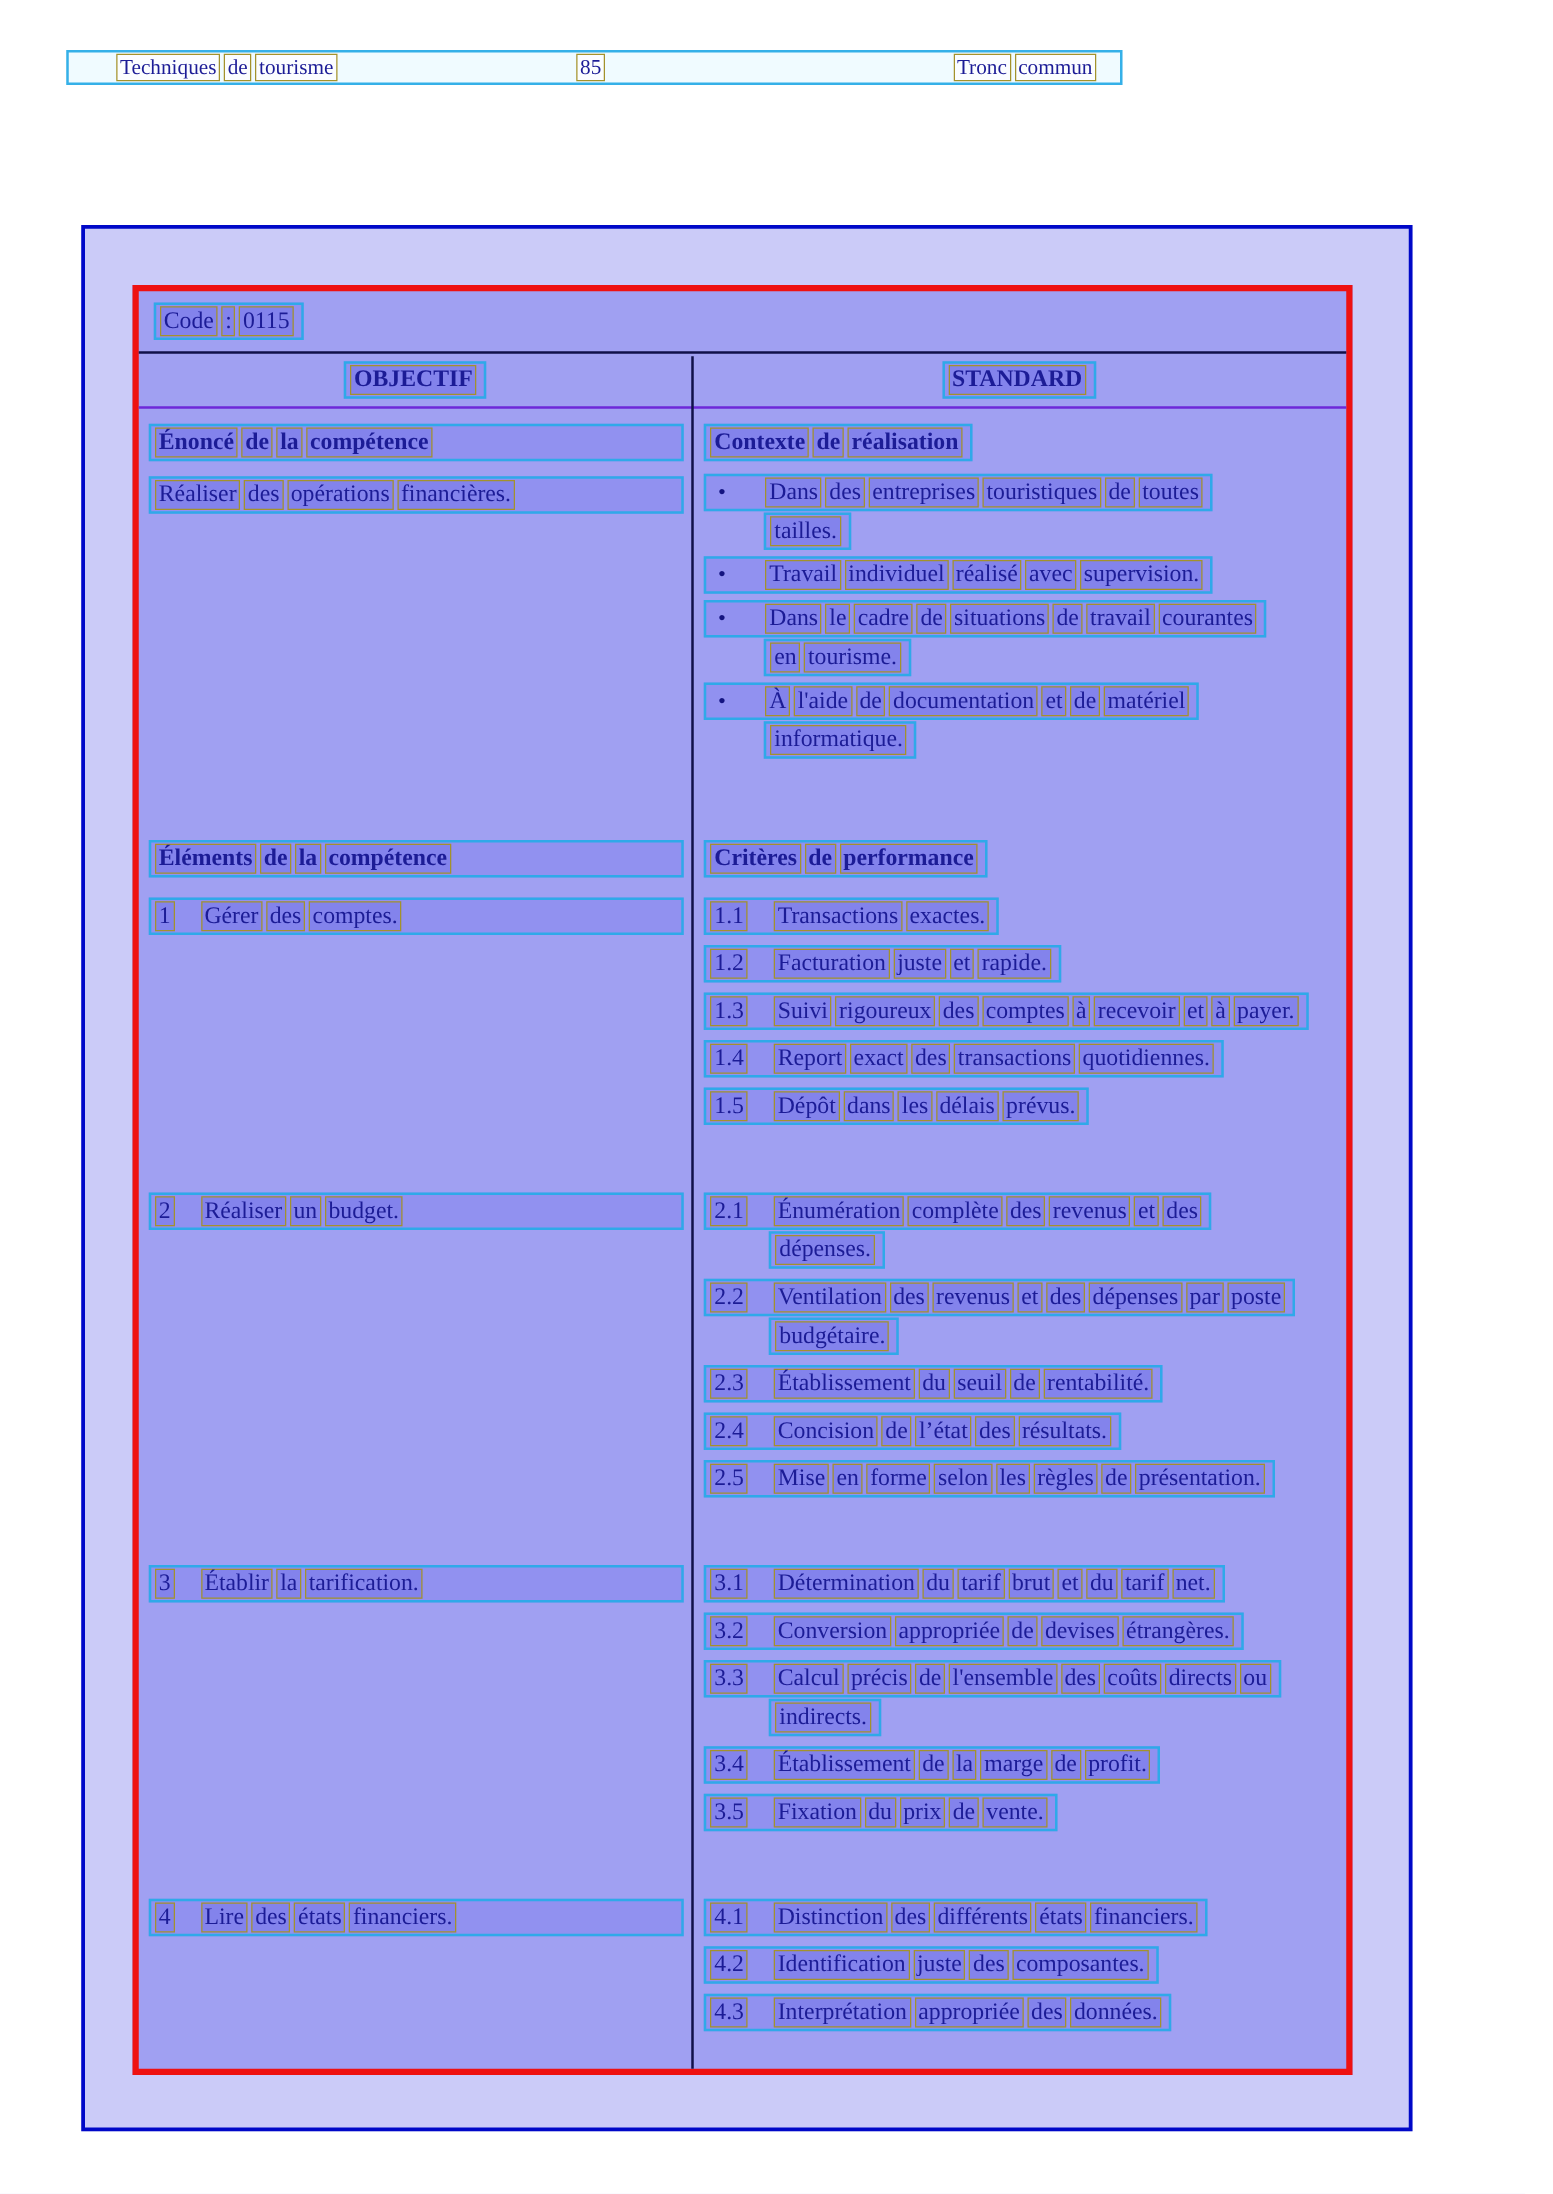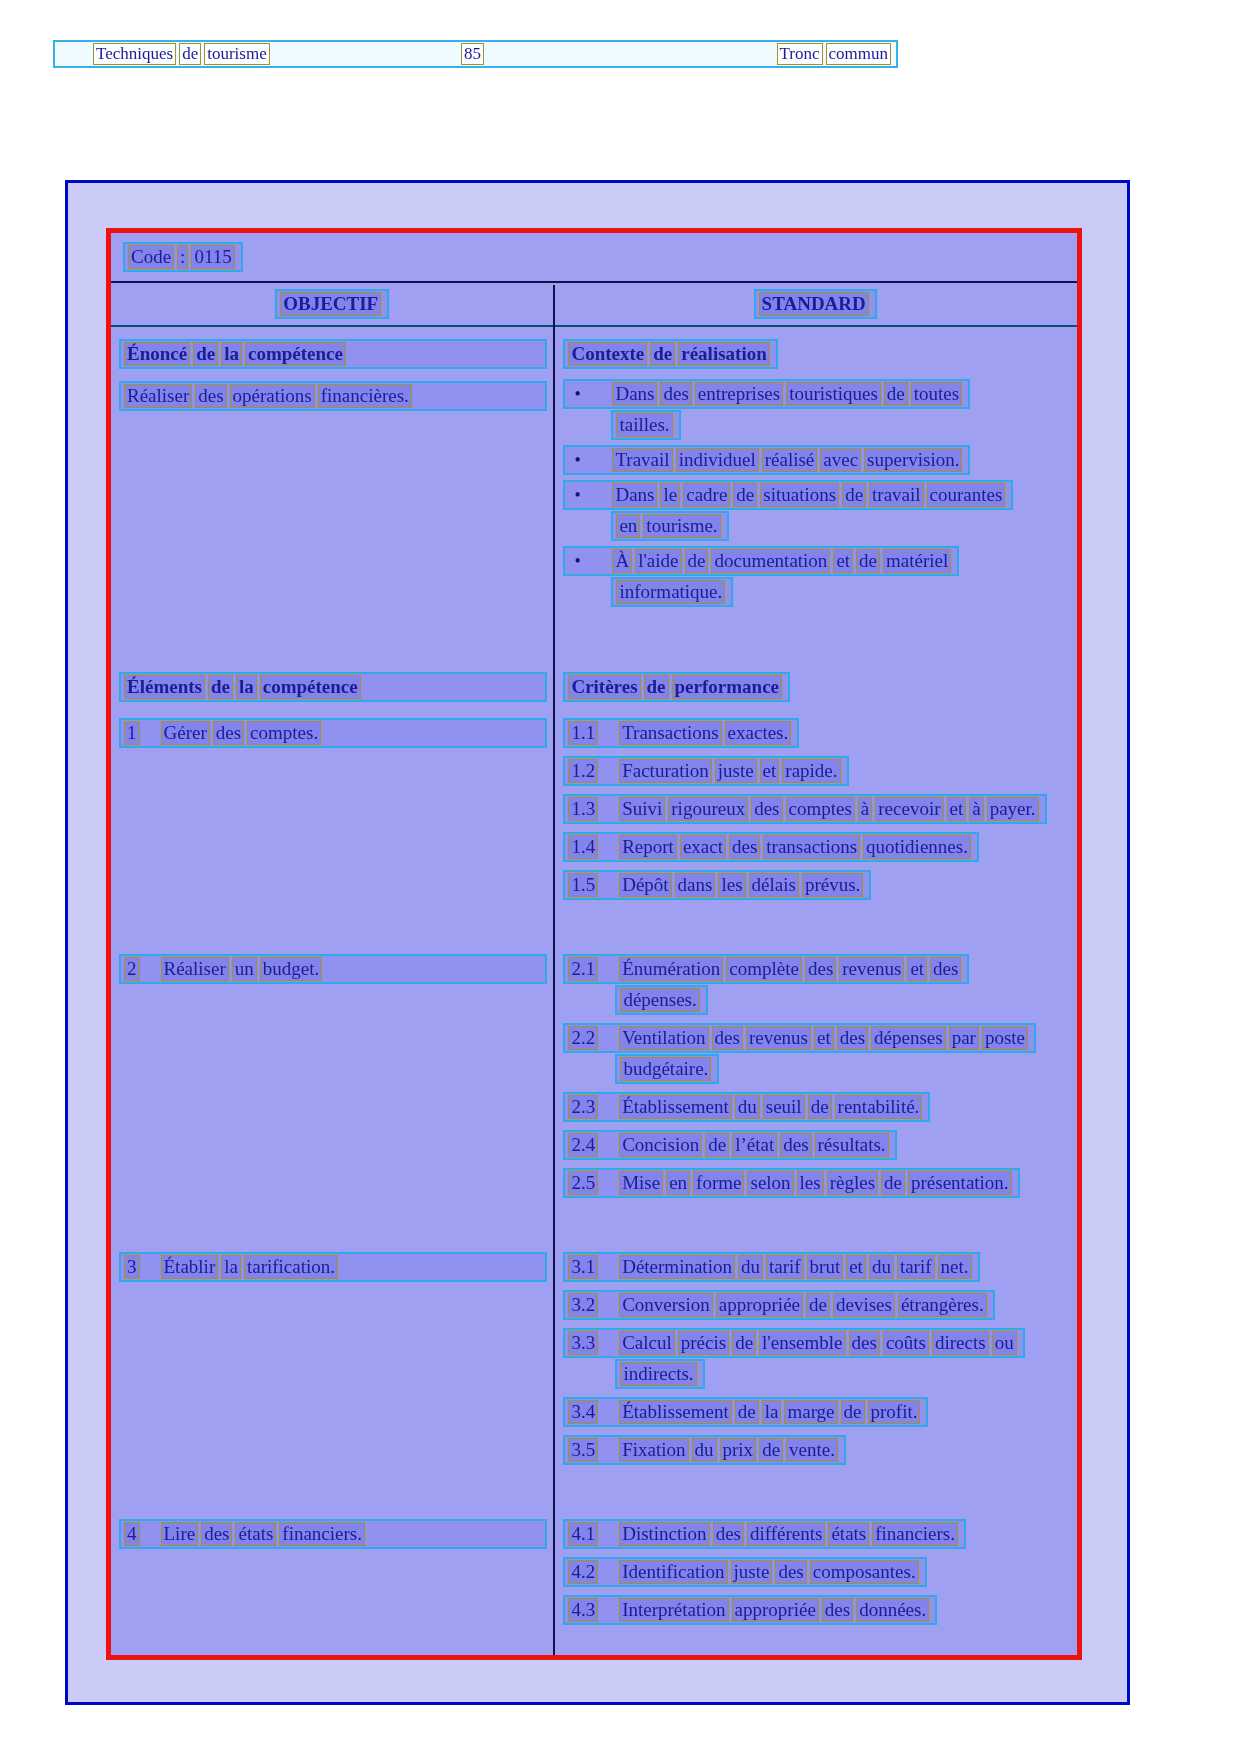--- a/index.html
+++ b/index.html
@@ -11,21 +11,21 @@
              border:3px solid #0008c8;background:#cbcbf8;padding:45px 45px 42px 38px;}
 
   
   .red-box{position:relative;box-sizing:border-box;border:5px solid #ee1111;background:#a0a0f2;
            color:#1c1c96;font-size:19px;}
 
   .code-row{height:50px;display:flex;align-items:center;padding-left:12px;
             border-bottom:2px solid #10104a;box-sizing:border-box;}
 
   .brow{display:grid;grid-template-columns:45.8% 54.2%;}
-  .header-row{height:44px;border-bottom:2px solid #0c4a6e;box-sizing:border-box;}
+  .header-row{height:44px;border-bottom:2px solid #6d28d9;box-sizing:border-box;}
   .hcell{display:flex;justify-content:center;align-items:center;}
 
   .tbl-body{padding-bottom:22px;}
   .cell{box-sizing:border-box;}
   .cell-l{padding:0 6px 0 8px;}
   .cell-r{padding:0 4px 0 10px;}
 
   .rowA{padding-top:12px;}
   .rowB{margin-top:60px;}
   .sec-item{margin-top:46px;}
@@ -51,21 +51,21 @@
   .crit .line{margin-bottom:1px;}
 
   
   .footer-bar{position:relative;margin:40px 0 0 53px;width:845px;height:28px;box-sizing:border-box;
               border:2px solid #35b0e8;background:#f0fbff;display:flex;align-items:center;
               font-size:17px;color:#16166e;}
   .footer-bar .w{background:#fbfdff;border-color:#a3922c;}
   .fgroup{display:flex;align-items:baseline;white-space:nowrap;padding-left:36px;}
   .f-left{position:absolute;left:2px;top:1px;}
   .f-center{position:absolute;left:44%;top:1px;}
-  .f-right{position:absolute;right:2px;top:1px;}
+  .f-right{position:absolute;right:16px;top:1px;}
 </style>
 </head>
 <body>
 
 <div class="page">
   <div class="outer-box">
     <div class="red-box">
 
       <div class="code-row">
         <div class="line">

